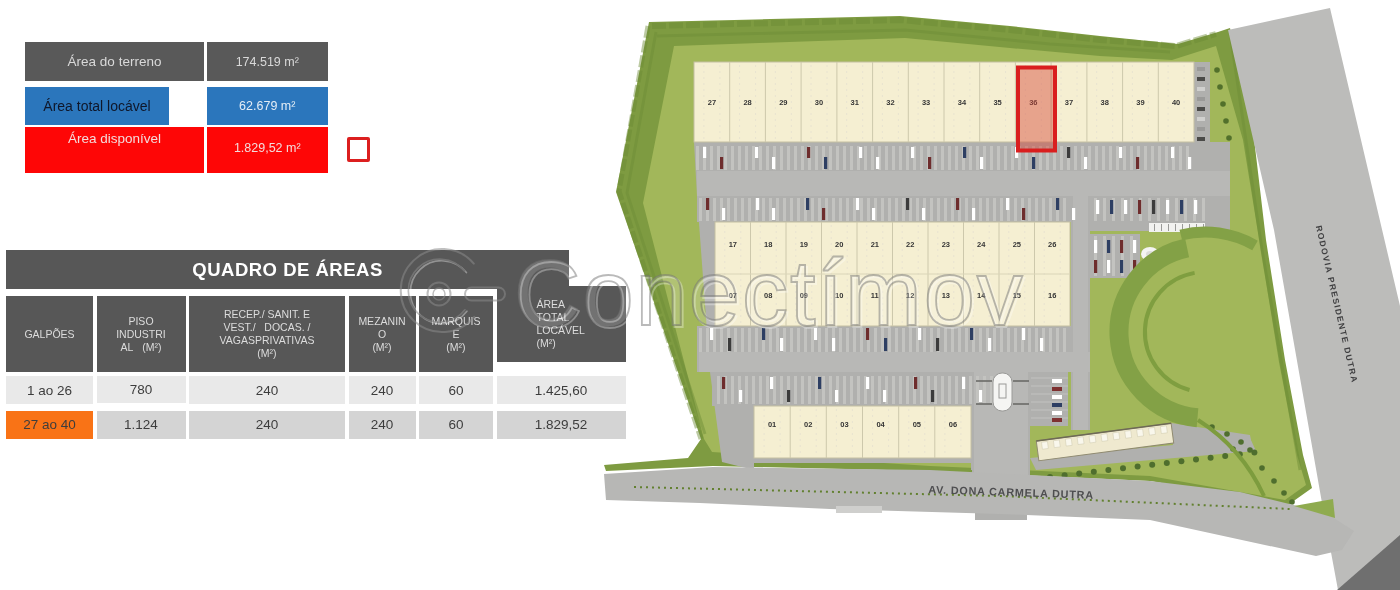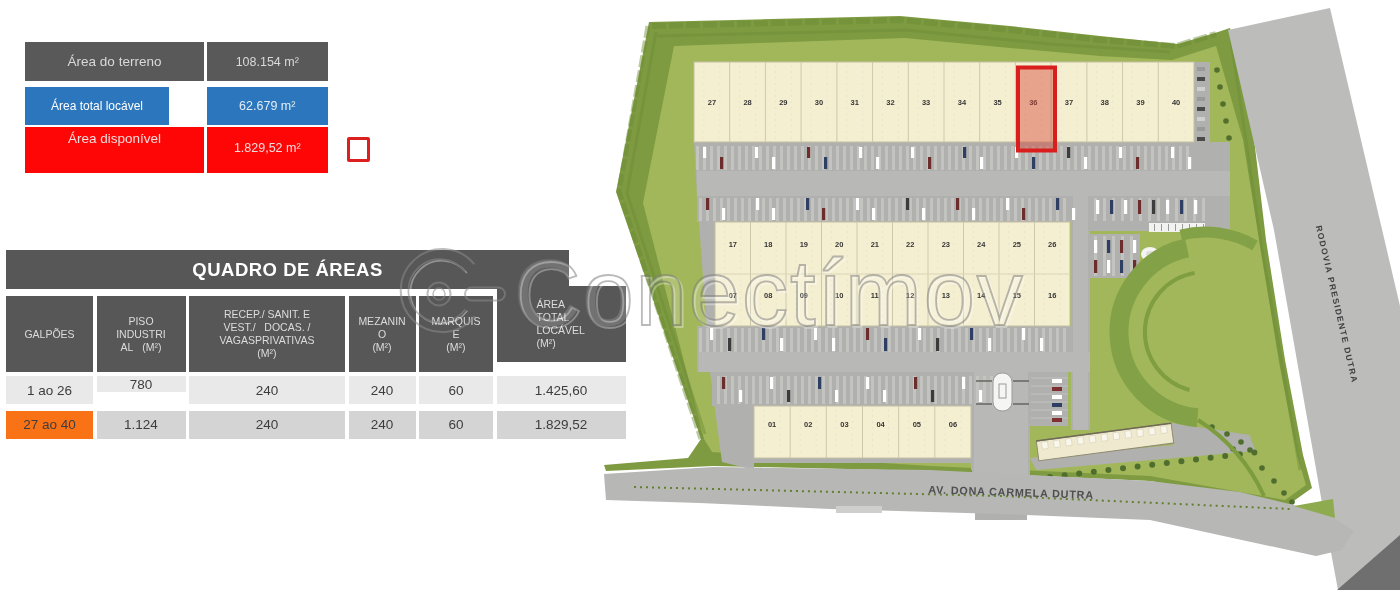--- a/index.html
+++ b/index.html
@@ -6,44 +6,44 @@
 body{font-family:"Liberation Sans",sans-serif;}
 *{box-sizing:content-box;}
 </style>
 </head>
 <body>
 <div style="position:relative;width:1400px;height:590px;filter:blur(0.4px);">
 
 <div style="position:absolute;left:25px;top:42px;width:303px;">
 
 <div style="position:absolute;left:0;top:0;width:179px;height:39px;background:#595959;color:#d9d9d9;font-size:13.5px;display:flex;align-items:center;justify-content:center;">Área do terreno</div>
-<div style="position:absolute;left:181.5px;top:0;width:121.5px;height:39px;background:#595959;color:#d9d9d9;font-size:12.5px;display:flex;align-items:center;justify-content:center;">108.154 m²</div>
-
-<div style="position:absolute;left:0;top:45px;width:144px;height:38px;background:#2b76bc;color:#ffffff;font-size:12px;display:flex;align-items:center;justify-content:center;">Área total locável</div>
+<div style="position:absolute;left:181.5px;top:0;width:121.5px;height:39px;background:#595959;color:#d9d9d9;font-size:12.5px;display:flex;align-items:center;justify-content:center;">174.519 m²</div>
+
+<div style="position:absolute;left:0;top:45px;width:144px;height:38px;background:#2b76bc;color:#0f172a;font-size:14px;display:flex;align-items:center;justify-content:center;">Área total locável</div>
 <div style="position:absolute;left:181.5px;top:45px;width:121.5px;height:38px;background:#2b76bc;color:#e3edf6;font-size:12.5px;display:flex;align-items:center;justify-content:center;">62.679 m²</div>
 
 <div style="position:absolute;left:0;top:85px;width:179px;height:46px;background:#fe0606;color:#f3dcdc;font-size:13.5px;display:flex;align-items:center;justify-content:center;padding-bottom:24px;box-sizing:border-box;">Área disponível</div>
 <div style="position:absolute;left:181.5px;top:85px;width:121.5px;height:46px;background:#fe0606;color:#f3dcdc;font-size:12.5px;display:flex;align-items:center;justify-content:center;padding-bottom:4px;box-sizing:border-box;">1.829,52 m²</div>
 </div>
 
 <div style="position:absolute;left:347px;top:137px;width:17px;height:19px;border:3.8px solid #dc1f1f;border-radius:2px;"></div>
 
 <div style="position:absolute;left:6px;top:250px;width:620px;">
 
 <div style="position:absolute;left:0;top:0;width:563px;height:39px;background:#575757;color:#fff;font-size:18.5px;font-weight:bold;display:flex;align-items:center;justify-content:center;letter-spacing:0.5px;">QUADRO DE ÁREAS</div>
 
 <div style="position:absolute;left:0.0px;top:46px;width:87px;height:76px;background:#575757;color:#dcdcdc;font-size:10.5px;line-height:13px;display:flex;align-items:center;justify-content:center;text-align:center;">GALPÕES</div>
 <div style="position:absolute;left:90.5px;top:46px;width:89px;height:76px;background:#575757;color:#dcdcdc;font-size:10.5px;line-height:13px;display:flex;align-items:center;justify-content:center;text-align:center;">PISO<br>INDUSTRI<br>AL&nbsp;&nbsp;&nbsp;(M²)</div>
 <div style="position:absolute;left:183.0px;top:46px;width:156px;height:76px;background:#575757;color:#dcdcdc;font-size:10.5px;line-height:13px;display:flex;align-items:center;justify-content:center;text-align:center;">RECEP./ SANIT. E<br>VEST./&nbsp;&nbsp;&nbsp;DOCAS. /<br>VAGASPRIVATIVAS<br>(M²)</div>
 <div style="position:absolute;left:342.5px;top:46px;width:67px;height:76px;background:#575757;color:#dcdcdc;font-size:10.5px;line-height:13px;display:flex;align-items:center;justify-content:center;text-align:center;">MEZANIN<br>O<br>(M²)</div>
 <div style="position:absolute;left:413.0px;top:46px;width:74px;height:76px;background:#575757;color:#dcdcdc;font-size:10.5px;line-height:13px;display:flex;align-items:center;justify-content:center;text-align:center;">MARQUIS<br>E<br>(M²)</div>
 <div style="position:absolute;left:490.5px;top:36px;width:129px;height:76px;background:#575757;color:#dcdcdc;font-size:10.5px;line-height:13px;display:flex;align-items:center;justify-content:flex-start;text-align:left;padding-left:40px;box-sizing:border-box;">ÁREA<br>TOTAL<br>LOCÁVEL<br>(M²)</div>
 
 <div style="position:absolute;left:0.0px;top:126px;width:87px;height:28px;background:#e9e9e9;color:#3d3d3d;font-size:13.5px;display:flex;align-items:center;justify-content:center;">1 ao 26</div>
-<div style="position:absolute;left:90.5px;top:126px;width:89px;height:16px;background:#e9e9e9;color:#3d3d3d;font-size:13.5px;display:flex;align-items:center;justify-content:center;">780</div>
+<div style="position:absolute;left:90.5px;top:126px;width:89px;height:27px;background:#e9e9e9;color:#3d3d3d;font-size:13.5px;display:flex;align-items:center;justify-content:center;">780</div>
 <div style="position:absolute;left:183.0px;top:126px;width:156px;height:28px;background:#e9e9e9;color:#3d3d3d;font-size:13.5px;display:flex;align-items:center;justify-content:center;">240</div>
 <div style="position:absolute;left:342.5px;top:126px;width:67px;height:28px;background:#e9e9e9;color:#3d3d3d;font-size:13.5px;display:flex;align-items:center;justify-content:center;">240</div>
 <div style="position:absolute;left:413.0px;top:126px;width:74px;height:28px;background:#e9e9e9;color:#3d3d3d;font-size:13.5px;display:flex;align-items:center;justify-content:center;">60</div>
 <div style="position:absolute;left:490.5px;top:126px;width:129px;height:28px;background:#e9e9e9;color:#3d3d3d;font-size:13.5px;display:flex;align-items:center;justify-content:center;">1.425,60</div>
 
 <div style="position:absolute;left:0.0px;top:160.5px;width:87px;height:28px;background:#f97316;color:#3d3d3d;font-size:13.5px;display:flex;align-items:center;justify-content:center;">27 ao 40</div>
 <div style="position:absolute;left:90.5px;top:160.5px;width:89px;height:28px;background:#d4d4d4;color:#3d3d3d;font-size:13.5px;display:flex;align-items:center;justify-content:center;">1.124</div>
 <div style="position:absolute;left:183.0px;top:160.5px;width:156px;height:28px;background:#d4d4d4;color:#3d3d3d;font-size:13.5px;display:flex;align-items:center;justify-content:center;">240</div>
 <div style="position:absolute;left:342.5px;top:160.5px;width:67px;height:28px;background:#d4d4d4;color:#3d3d3d;font-size:13.5px;display:flex;align-items:center;justify-content:center;">240</div>
 <div style="position:absolute;left:413.0px;top:160.5px;width:74px;height:28px;background:#d4d4d4;color:#3d3d3d;font-size:13.5px;display:flex;align-items:center;justify-content:center;">60</div>

